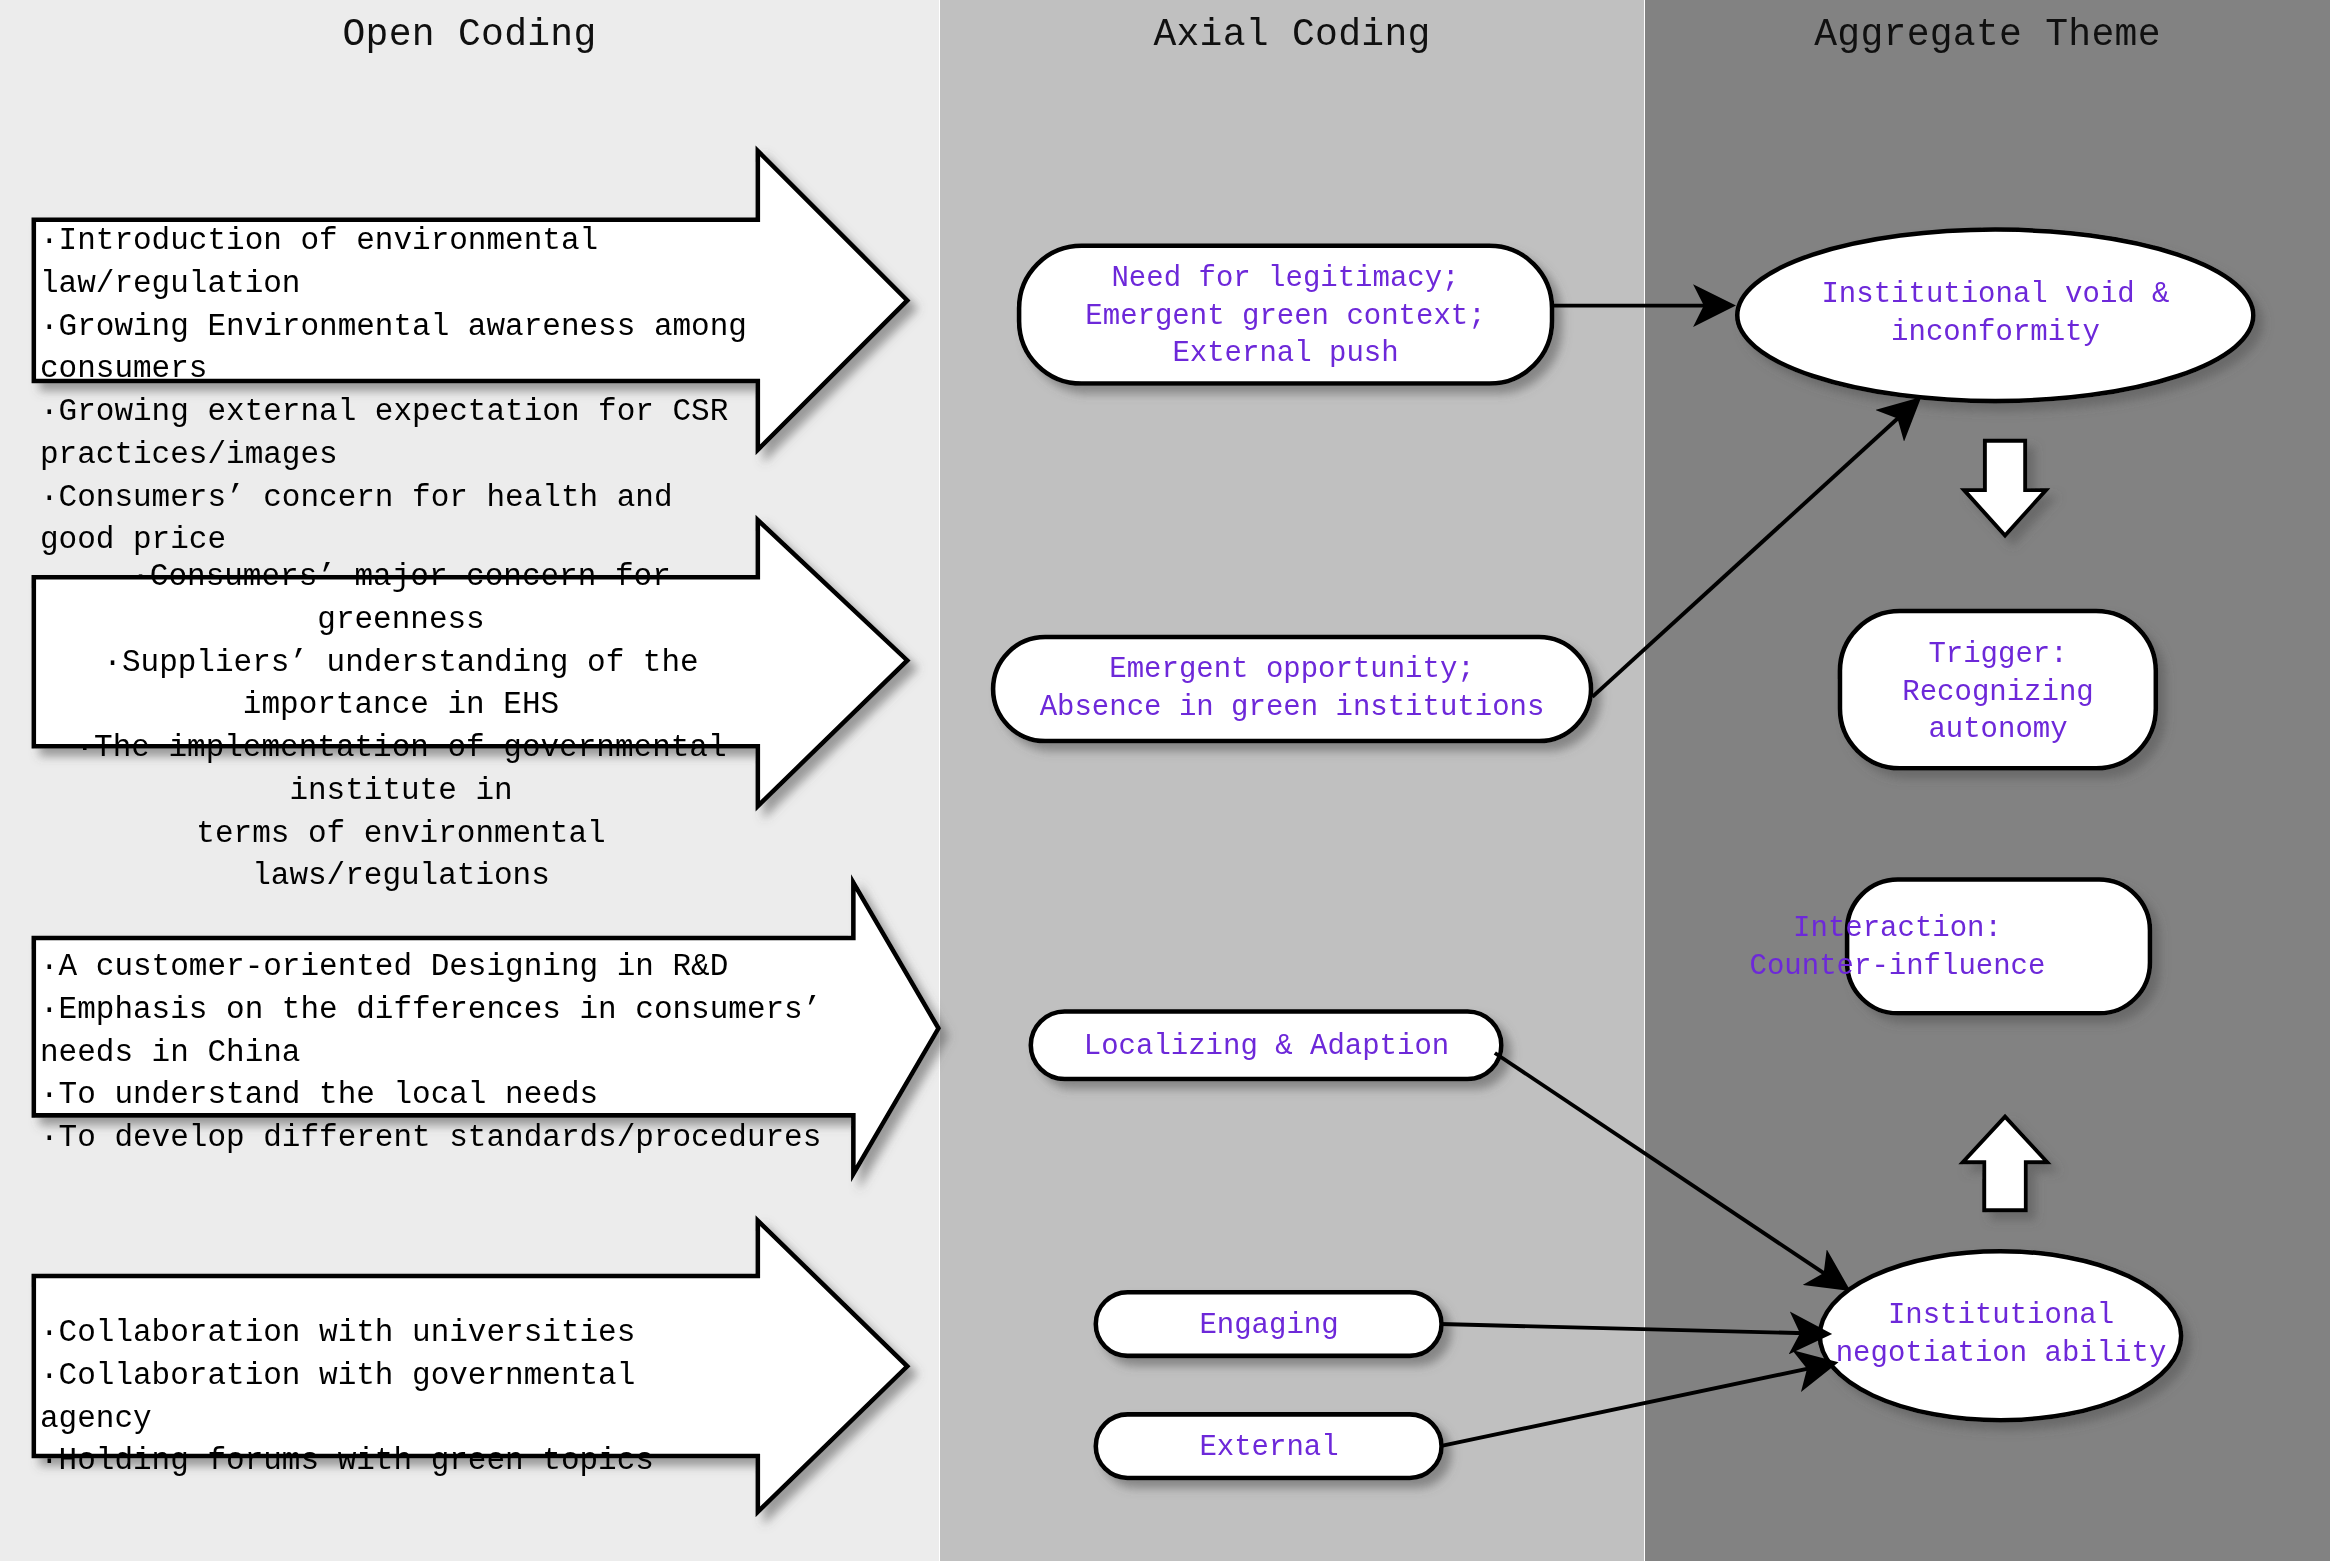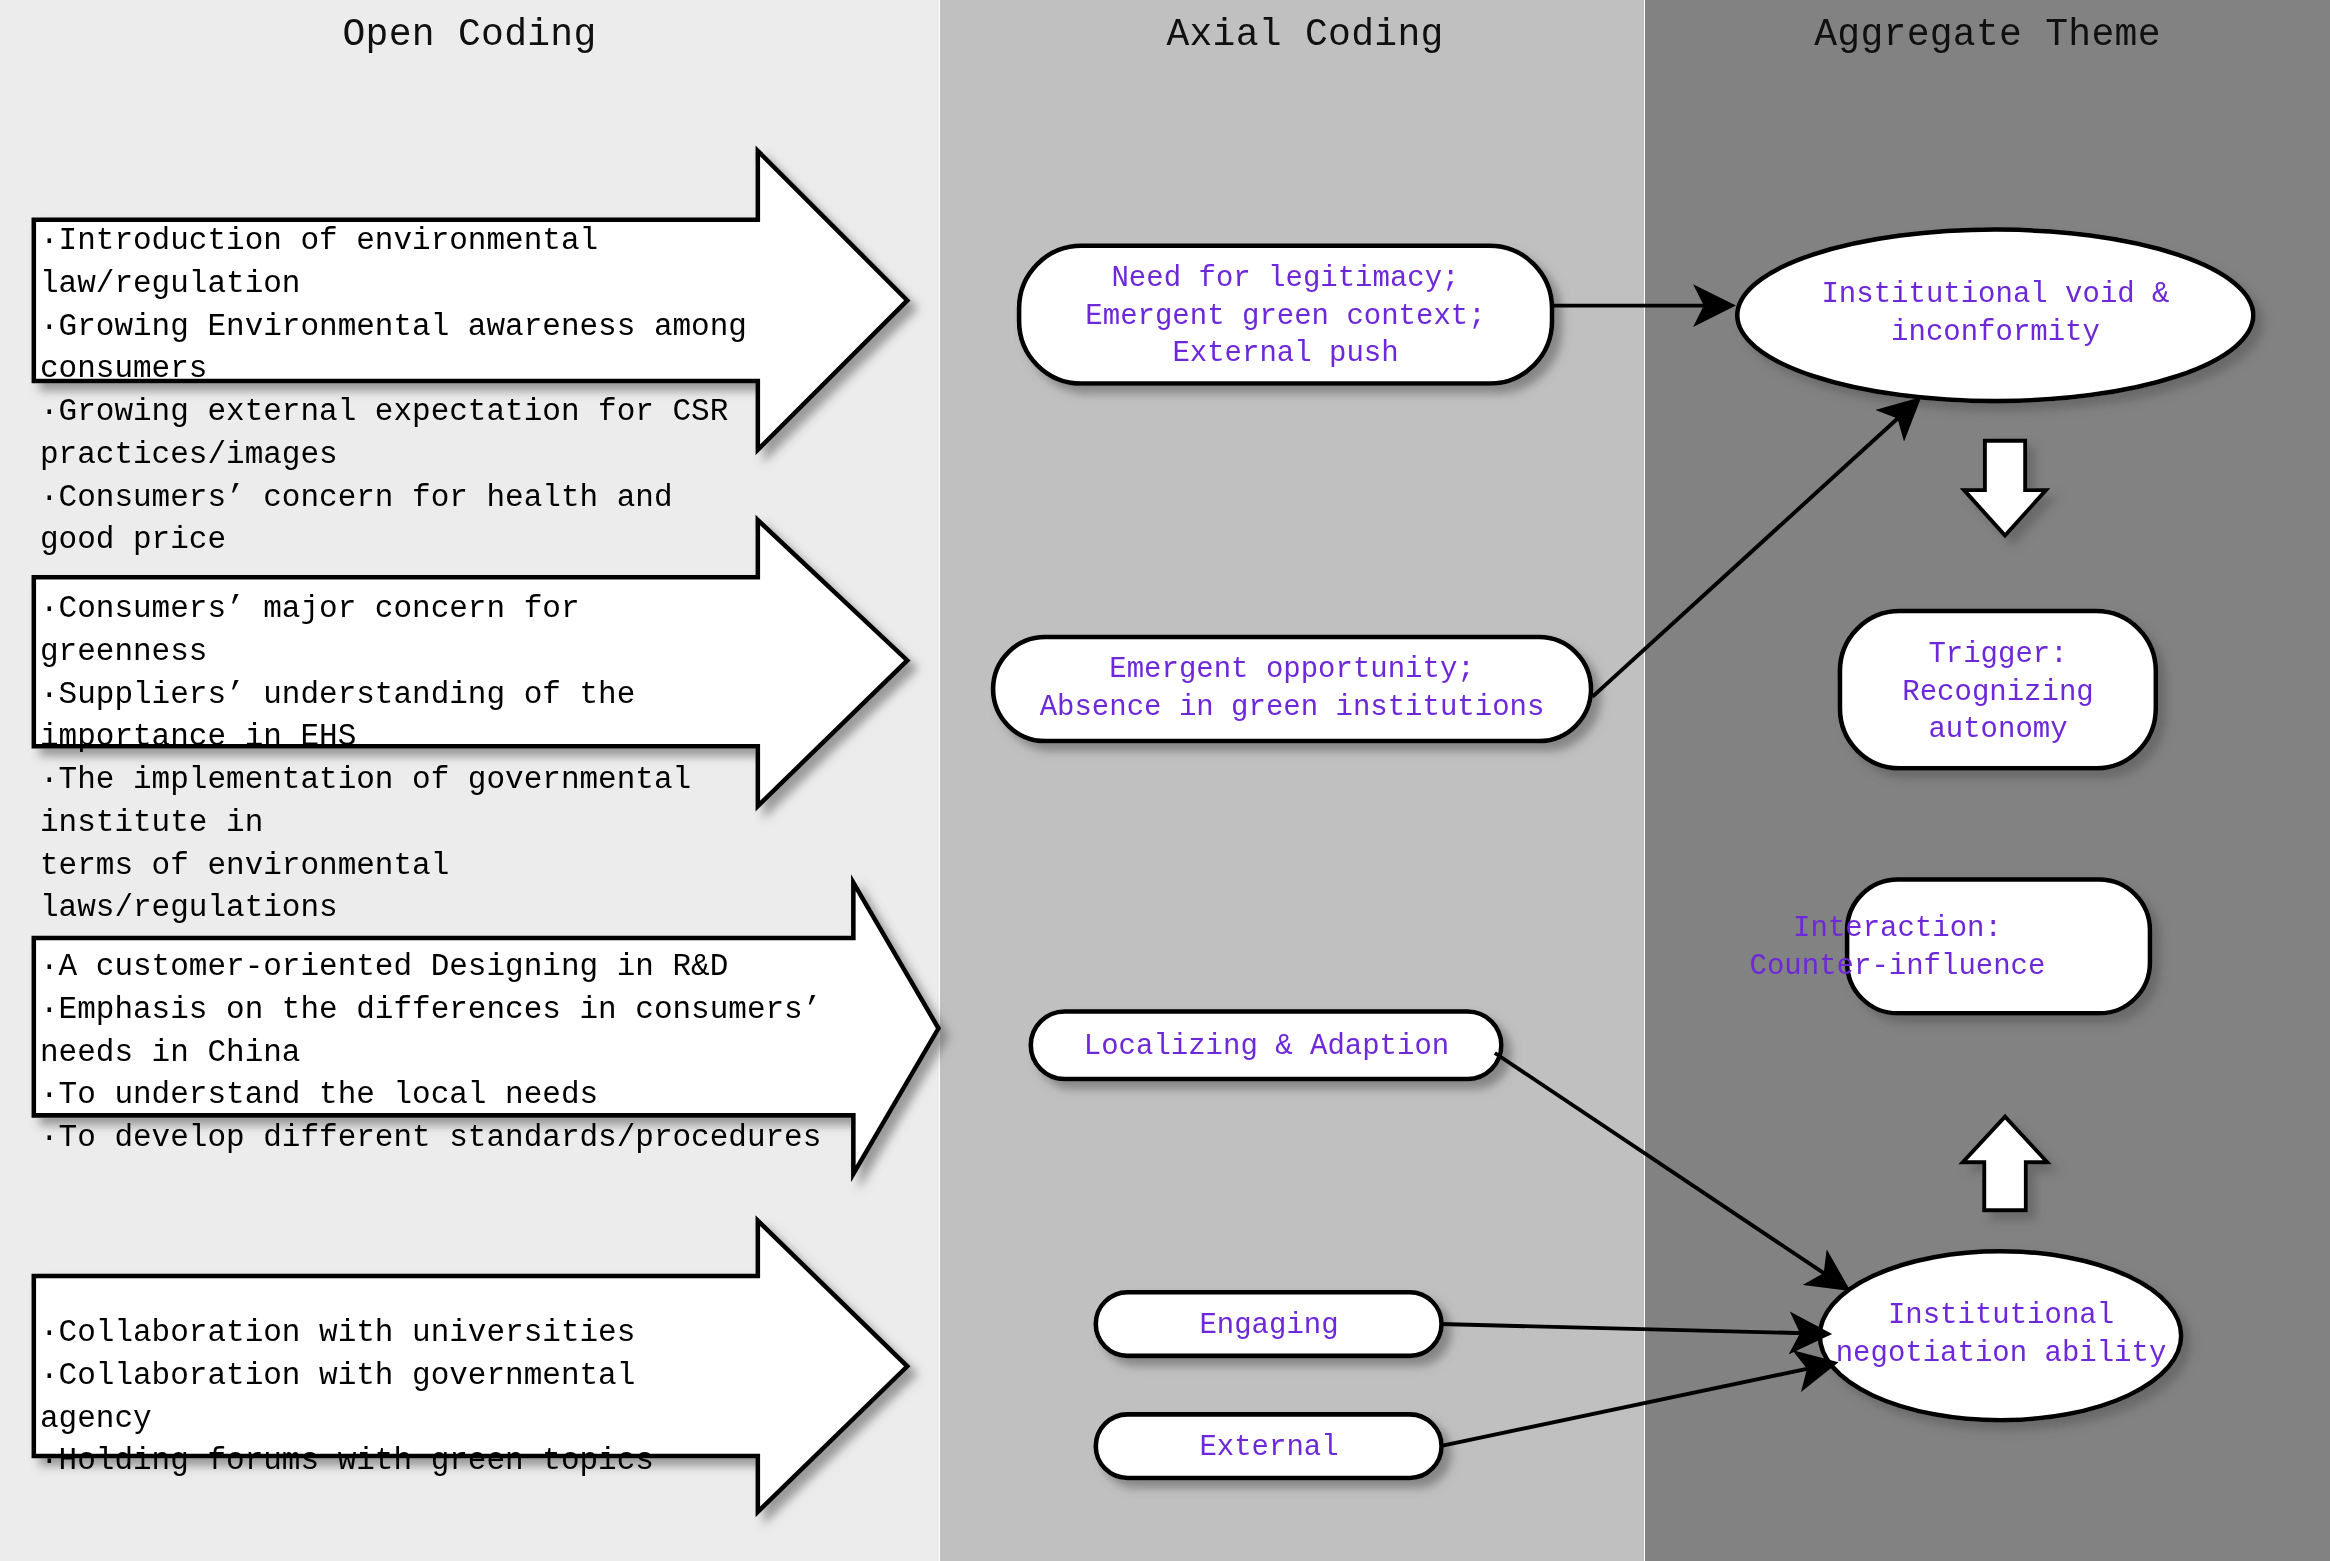--- a/index.html
+++ b/index.html
@@ -26,21 +26,21 @@
   .band-title {
     position: absolute;
     top: 13px;
     text-align: center;
     font-size: 38px;
     color: #101010;
     letter-spacing: 0.3px;
     white-space: nowrap;
   }
   #title-open  { left: 0px;    width: 939px; }
-  #title-axial { left: 906px; width: 704px; padding-left: 47px; }
+  #title-axial { left: 940px; width: 704px; }
   #title-agg   { left: 1645px; width: 685px; }
 
   svg#vec {
     position: absolute;
     left: 0; top: 0;
     width: 2330px;
     height: 1562px;
     overflow: visible;
   }
 
@@ -121,21 +121,21 @@
     <g filter="url(#dropshadow)">
       <path class="shape-fill-thin" d="M 3054 678 L 3116 678 L 3116 754 L 3148 754 L 3085 824 L 3022 754 L 3054 754 Z"></path>
       <path class="shape-fill-thin" d="M 3085 1718 L 3150 1788 L 3117 1788 L 3117 1862 L 3053 1862 L 3053 1788 L 3020 1788 Z"></path>
     </g>
   </svg>
 
   <div class="lbl-left arrow-text" style="left:40px; top:220px; width:722px;">·Introduction of environmental law/regulation
 ·Growing Environmental awareness among consumers
 ·Growing external expectation for CSR practices/images
 ·Consumers’ concern for health and good price</div>
-  <div class="lbl-left arrow-text" style="left:40px; top:588px; width:722px;">·Consumers’ major concern for greenness
+  <div class="lbl-left arrow-text" style="left:40px; top:556px; width:722px;text-align:center;">·Consumers’ major concern for greenness
 ·Suppliers’ understanding of the importance in EHS
 ·The implementation of governmental institute in
 terms of environmental laws/regulations</div>
   <div class="lbl-left arrow-text" style="left:40px; top:946px; width:813px;">·A customer-oriented Designing in R&amp;D
 ·Emphasis on the differences in consumers’ needs in China
 ·To understand the local needs
 ·To develop different standards/procedures</div>
   <div class="lbl-left arrow-text" style="left:40px; top:1312px; width:722px;">·Collaboration with universities
 ·Collaboration with governmental agency
 ·Holding forums with green topics</div>

